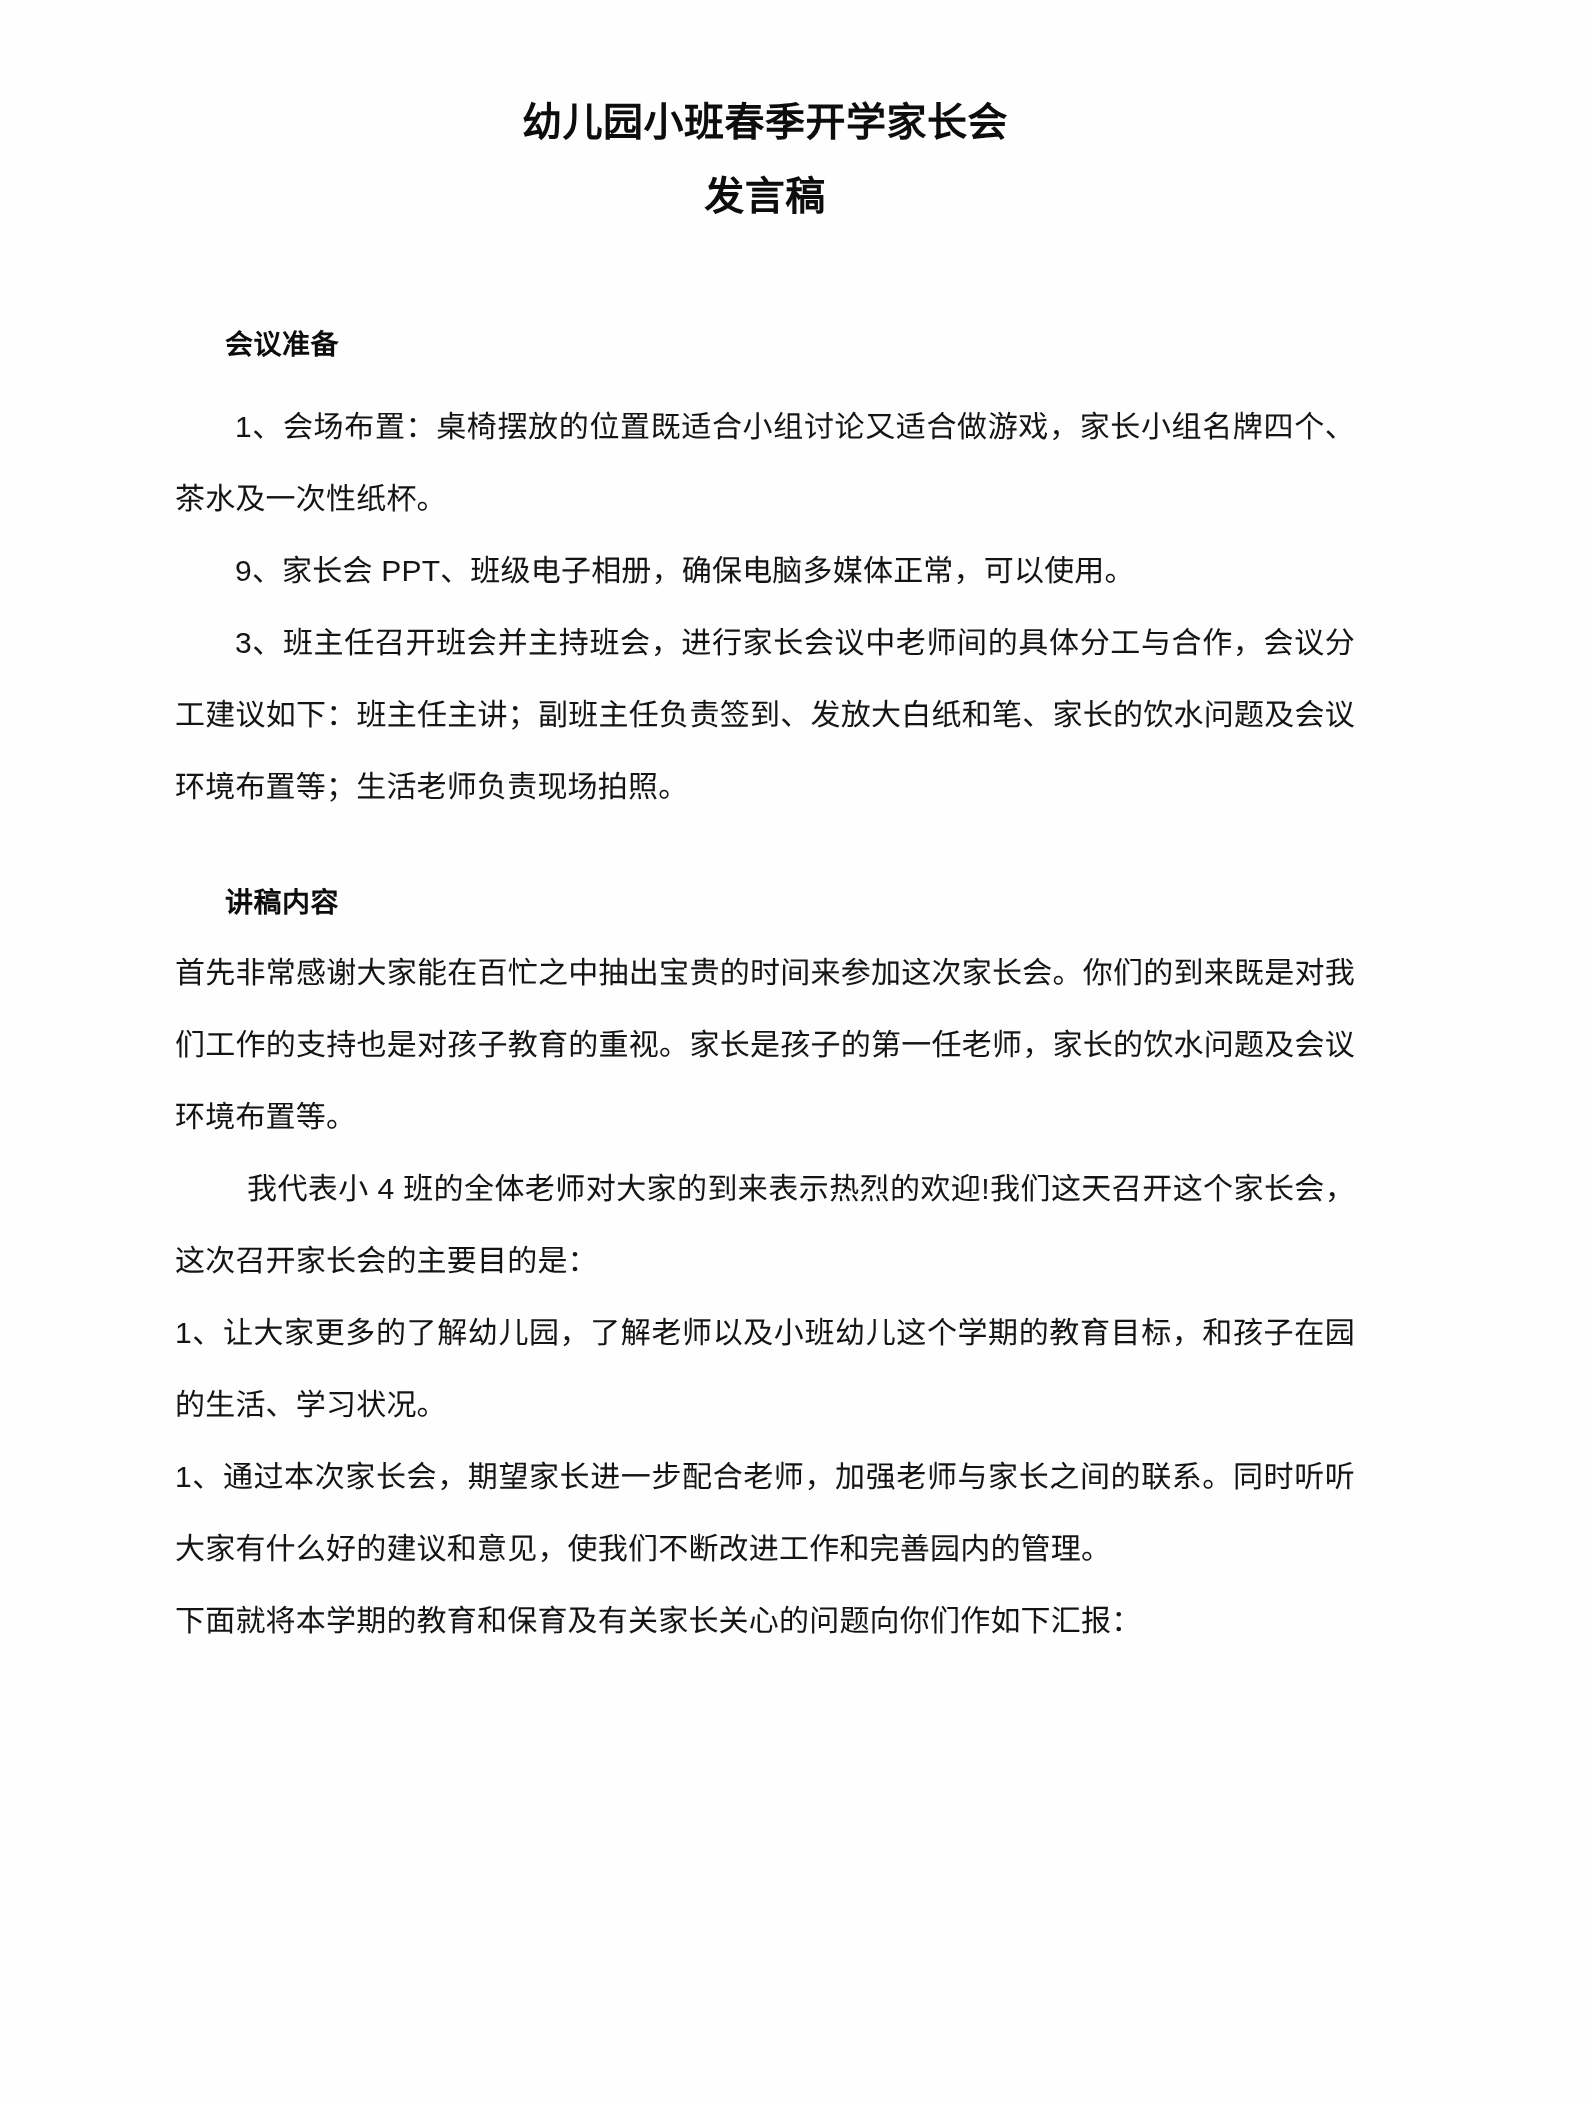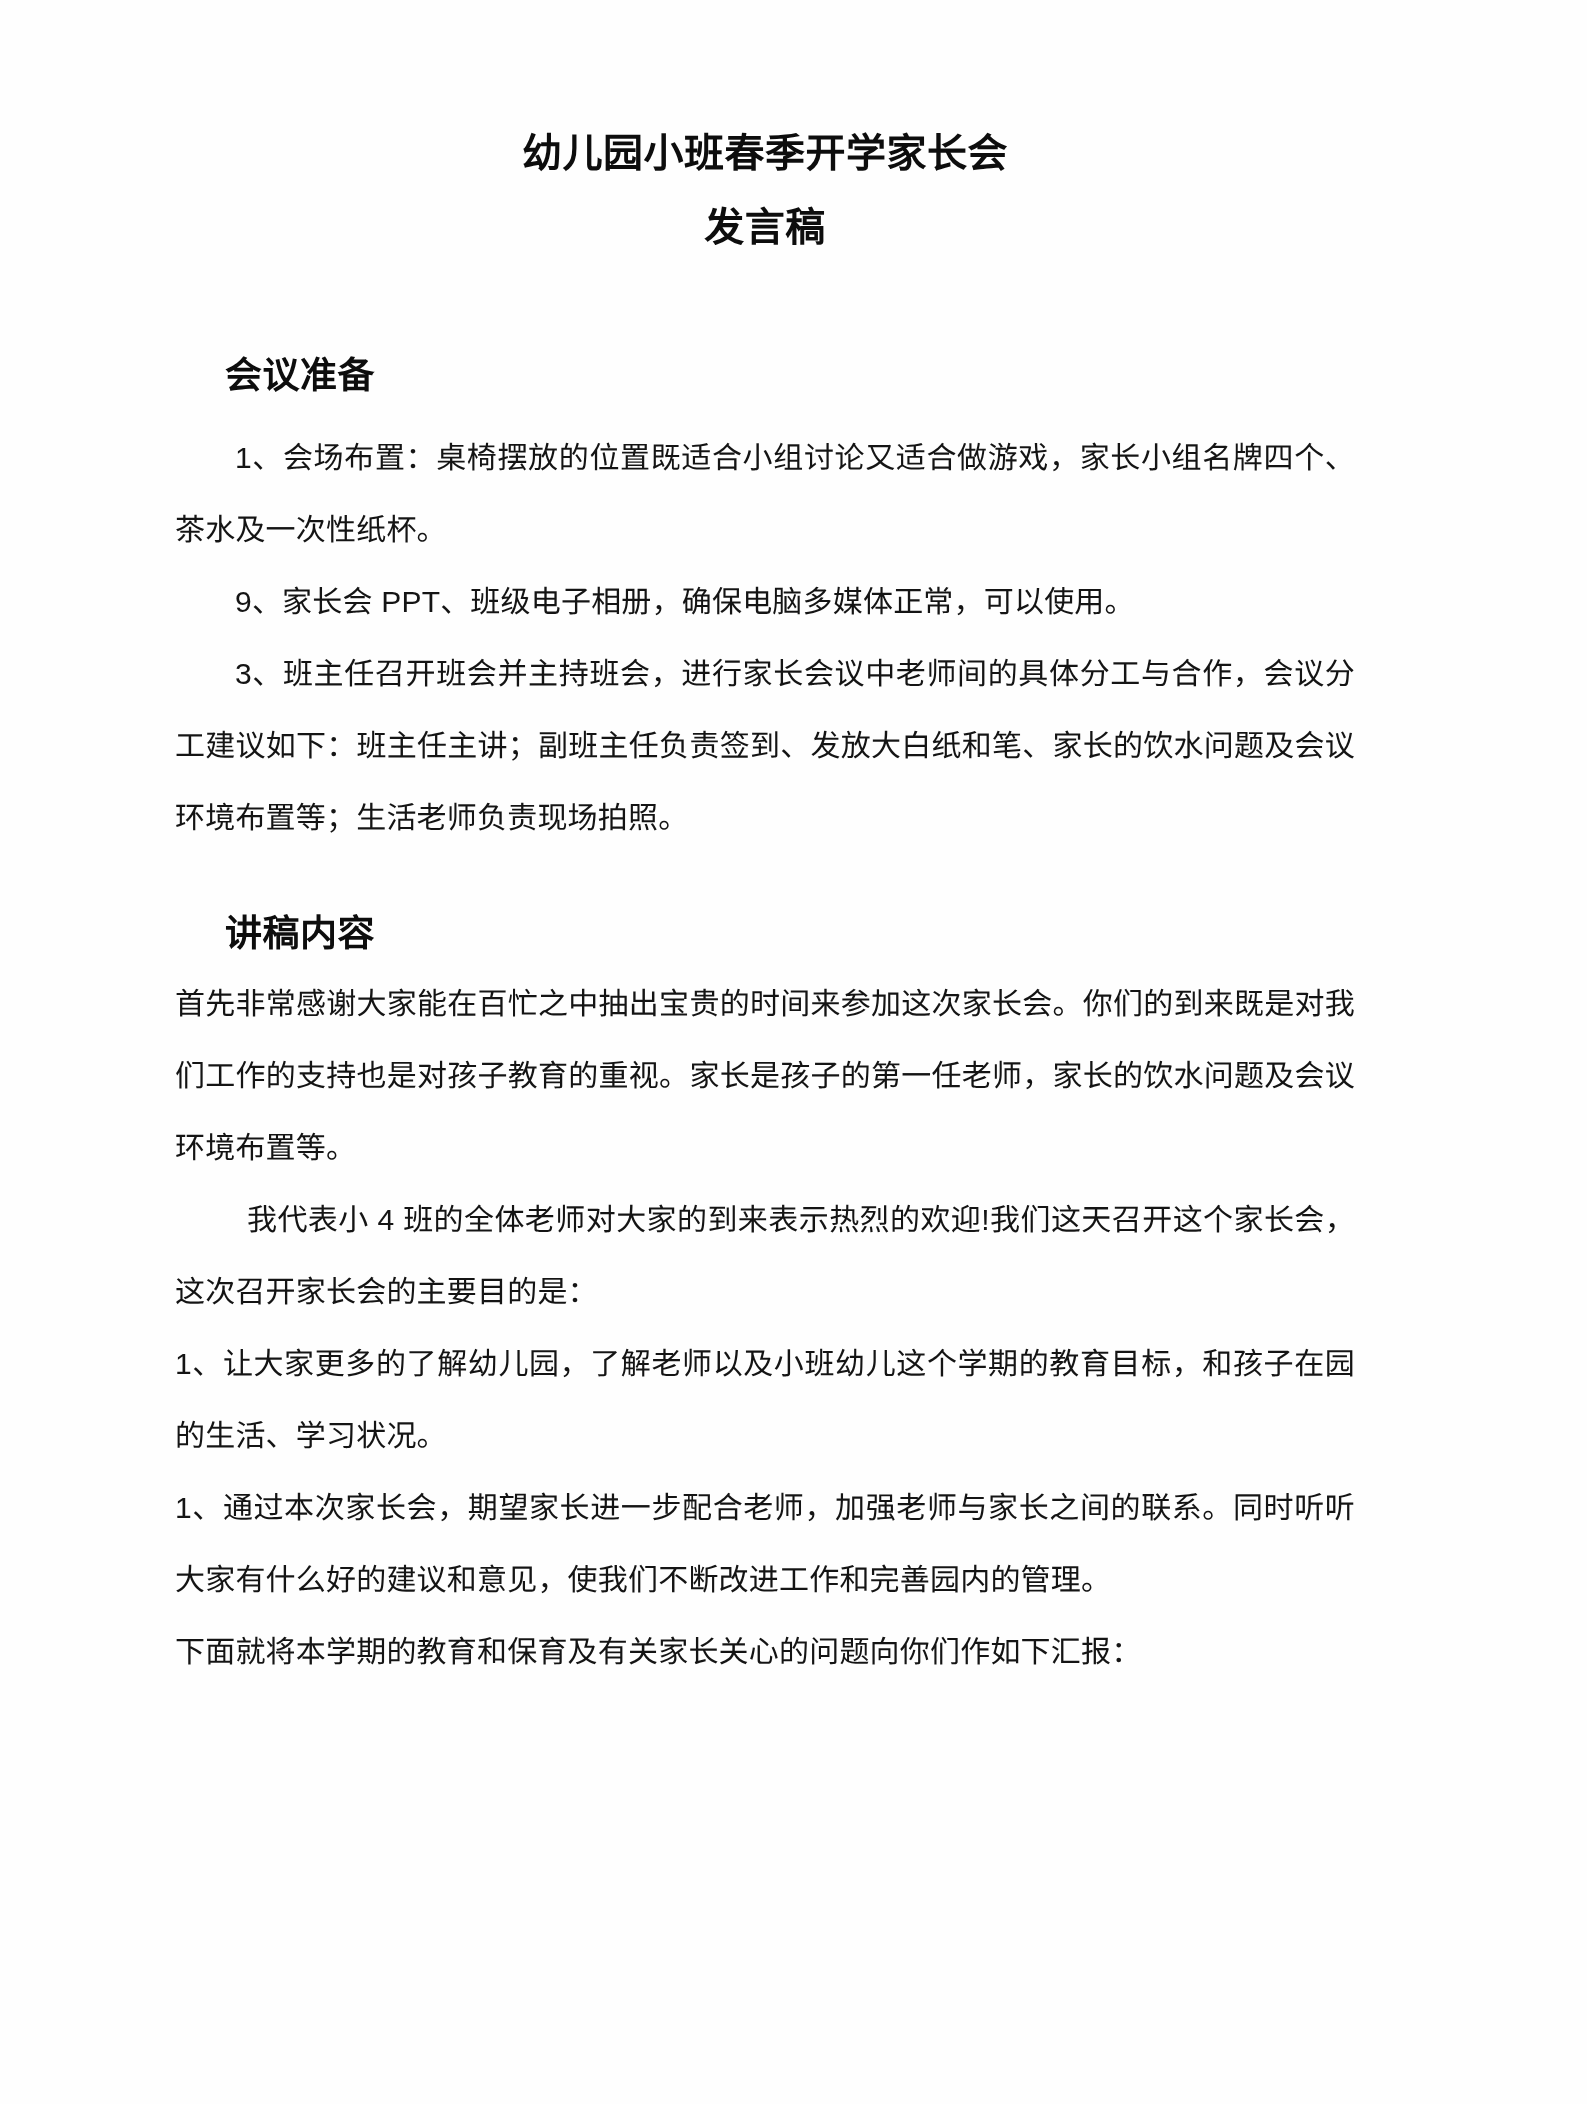--- a/index.html
+++ b/index.html
@@ -23,36 +23,36 @@
 
   .doc-body {
     position: absolute;
     left: 175px;
     top: 0;
     width: 1180px;
   }
 
   
   .title-block {
-    padding-top: 116px;
+    padding-top: 85px;
     text-align: center;
   }
 
   .doc-title-line {
     font-size: 40px;
     font-weight: bold;
     line-height: 74px;
     letter-spacing: 0.5px;
     color: #0d0d0d;
     white-space: nowrap;
   }
 
   
   .section-heading {
-    font-size: 37px;
+    font-size: 28px;
     font-weight: bold;
     color: #0d0d0d;
     line-height: 48px;
     padding-left: 50px;
     letter-spacing: 0.5px;
   }
 
   .heading-meeting-prep {
     margin-top: 88px;
   }

